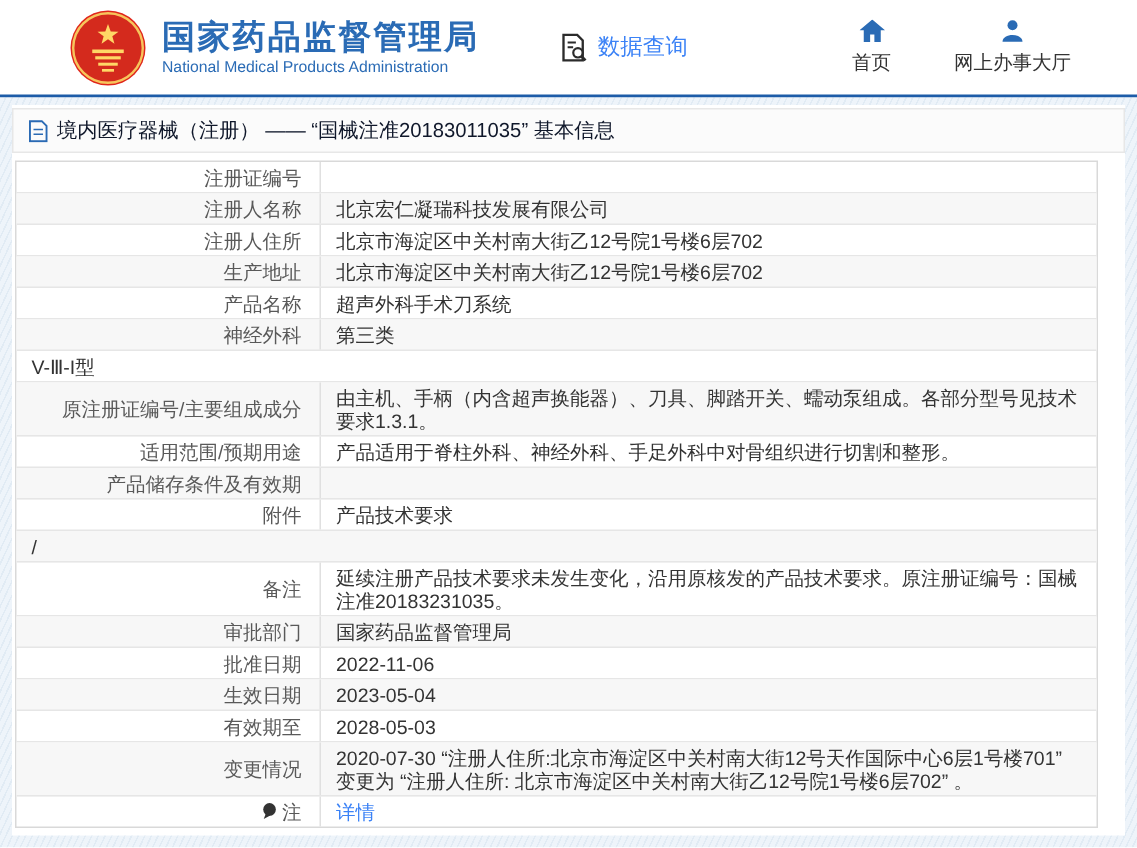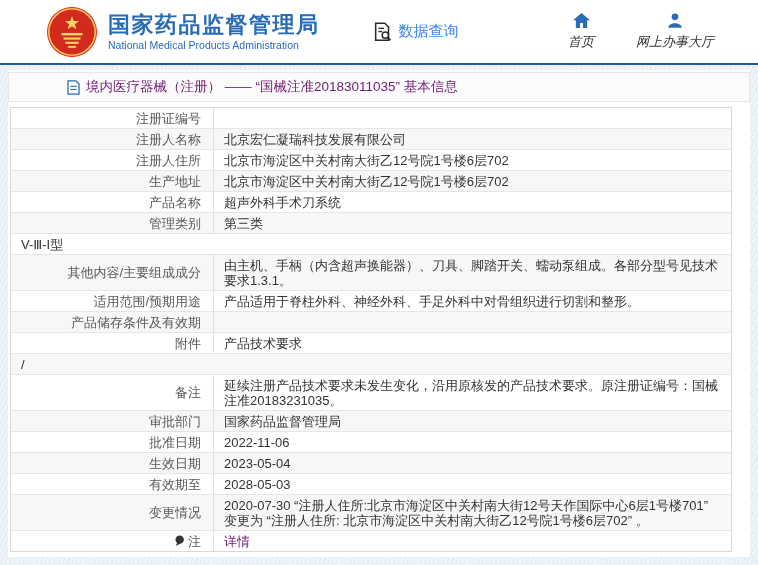--- a/index.html
+++ b/index.html
@@ -36,21 +36,20 @@
     font-size: 15px; color: #3b82f6;
     cursor: pointer;
   }
   .data-query svg { margin-right: 5px; }
   .spacer { flex: 1; }
   .nav-item {
     display: flex; flex-direction: column; align-items: center;
     margin-left: 42px;
     font-size: 13px; color: #333;
     cursor: pointer;
-    font-style: italic;
   }
   .nav-item svg { margin-bottom: 5px; }
 
   .blue-line { height: 2px; background: #1d5ca8; }
 
   
   .page-bg {
     position: absolute;
     top: 65px; left: 0; right: 0; bottom: 0;
     background: repeating-linear-gradient(115deg,
@@ -64,22 +63,21 @@
 
   
   .breadcrumb {
     margin-top: 2px;
     height: 30px;
     border: 1px solid #e7e7e7;
     background: #fbfbfb;
     display: flex;
     align-items: center;
     font-size: 13.5px;
-    color: #701a75;
-    padding-left: 48px;
+    color: #0f172a;
   }
   .breadcrumb svg { margin: 0 6px 0 10px; flex: none; }
 
   
   .info-table {
     margin: 5px 18px 0 2px;
     border: 1px solid #d9d9d9;
   }
   .row { display: flex; border-bottom: 1px solid #e6e6e6; }
   .row:last-child { border-bottom: none; }
@@ -97,21 +95,21 @@
     flex: none;
     justify-content: flex-end;
     text-align: left;
     color: #595959;
     border-right: 1px solid #e0e0e0;
     padding-right: 12px;
   }
   .cell.value { flex: 1; color: #333; }
   .note-ico { display: none; margin-right: 3px; }
   .note-ico.show { display: inline-flex; }
-  a.detail-link { color: #701a75; text-decoration: none; cursor: pointer; }
+  a.detail-link { color: #3b82f6; text-decoration: none; cursor: pointer; }
 </style>
 </head>
 <body>
 
 <div class="header">
   <div class="logo-area">
     <svg class="emblem" viewBox="0 0 52 52">
       <circle cx="26" cy="26" r="25" fill="#e0251b"></circle>
       <circle cx="26" cy="26" r="23.2" fill="#d42a1d" stroke="#f7c55c" stroke-width="1.6"></circle>
       <path d="M26 10 L27.8 15 L33 15.2 L28.9 18.2 L30.3 23.2 L26 20.2 L21.7 23.2 L23.1 18.2 L19 15.2 L24.2 15 Z" fill="#ffd766"></path>
@@ -205,33 +203,33 @@
     <div class="cell label">
 
       <span class="lbl-text">产品名称</span>
     </div>
     <div class="cell value">超声外科手术刀系统</div>
   </div>
 
   <div class="row">
     <div class="cell label">
 
-      <span class="lbl-text">管理类别</span>
+      <span class="lbl-text">神经外科</span>
     </div>
     <div class="cell value">第三类</div>
   </div>
 
   <div class="row">
     <div class="cell value">V-Ⅲ-I型</div>
   </div>
 
   <div class="row">
     <div class="cell label">
 
-      <span class="lbl-text">其他内容/主要组成成分</span>
+      <span class="lbl-text">原注册证编号/主要组成成分</span>
     </div>
     <div class="cell value">由主机、手柄（内含超声换能器）、刀具、脚踏开关、蠕动泵组成。各部分型号见技术要求1.3.1。</div>
   </div>
 
   <div class="row">
     <div class="cell label">
 
       <span class="lbl-text">适用范围/预期用途</span>
     </div>
     <div class="cell value">产品适用于脊柱外科、神经外科、手足外科中对骨组织进行切割和整形。</div>

